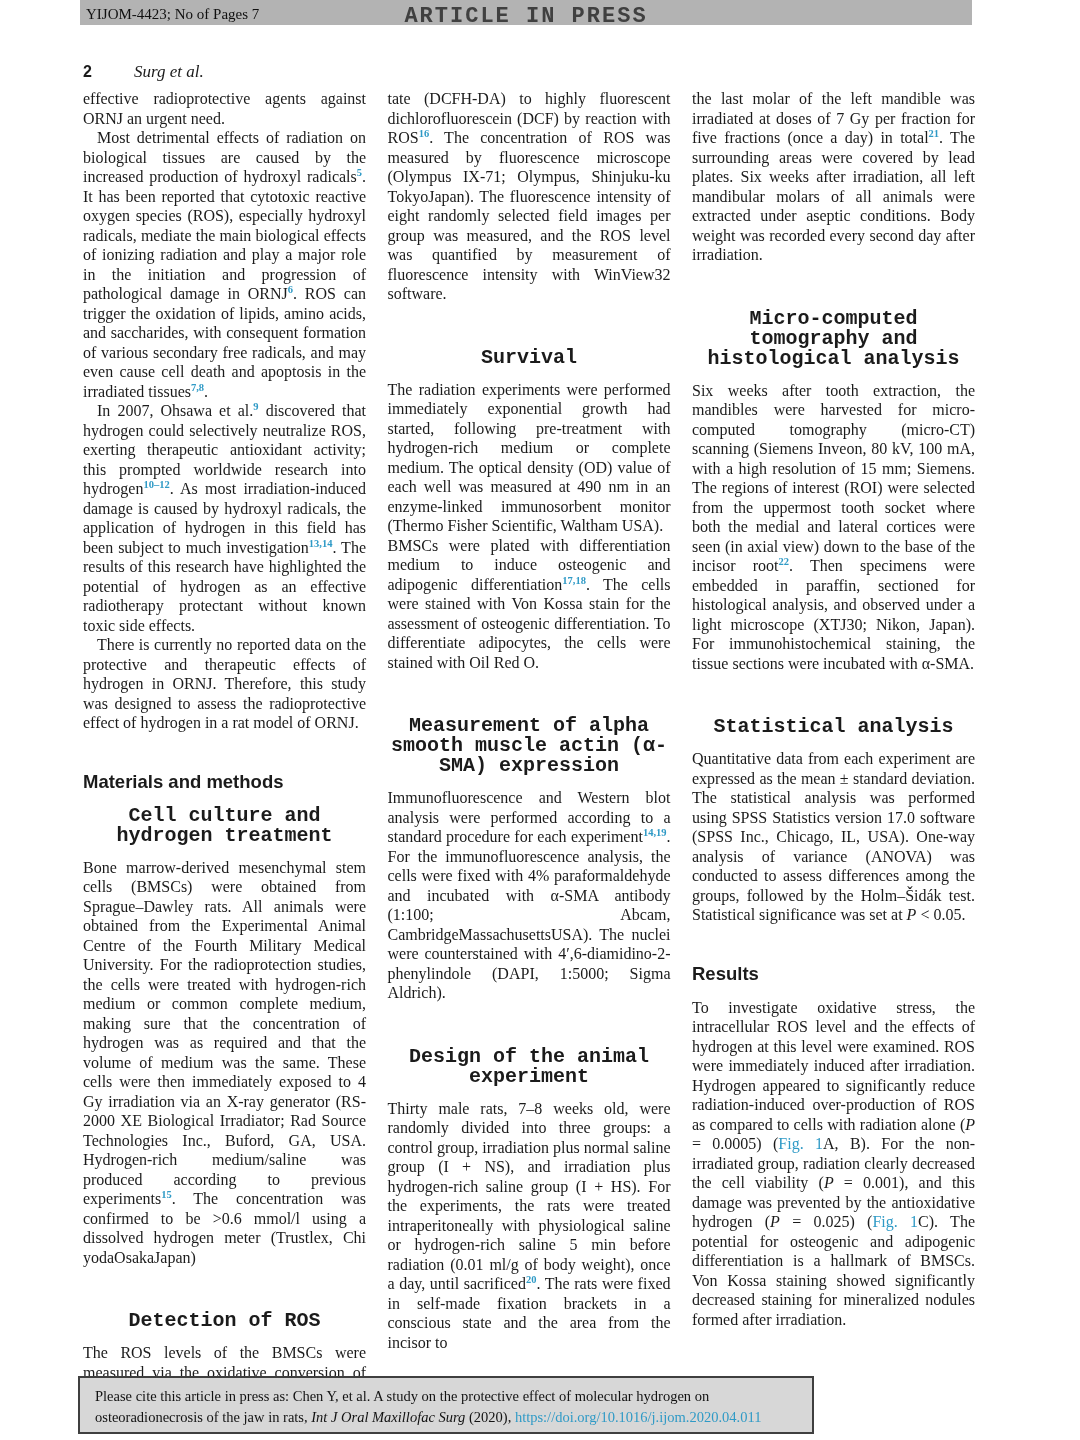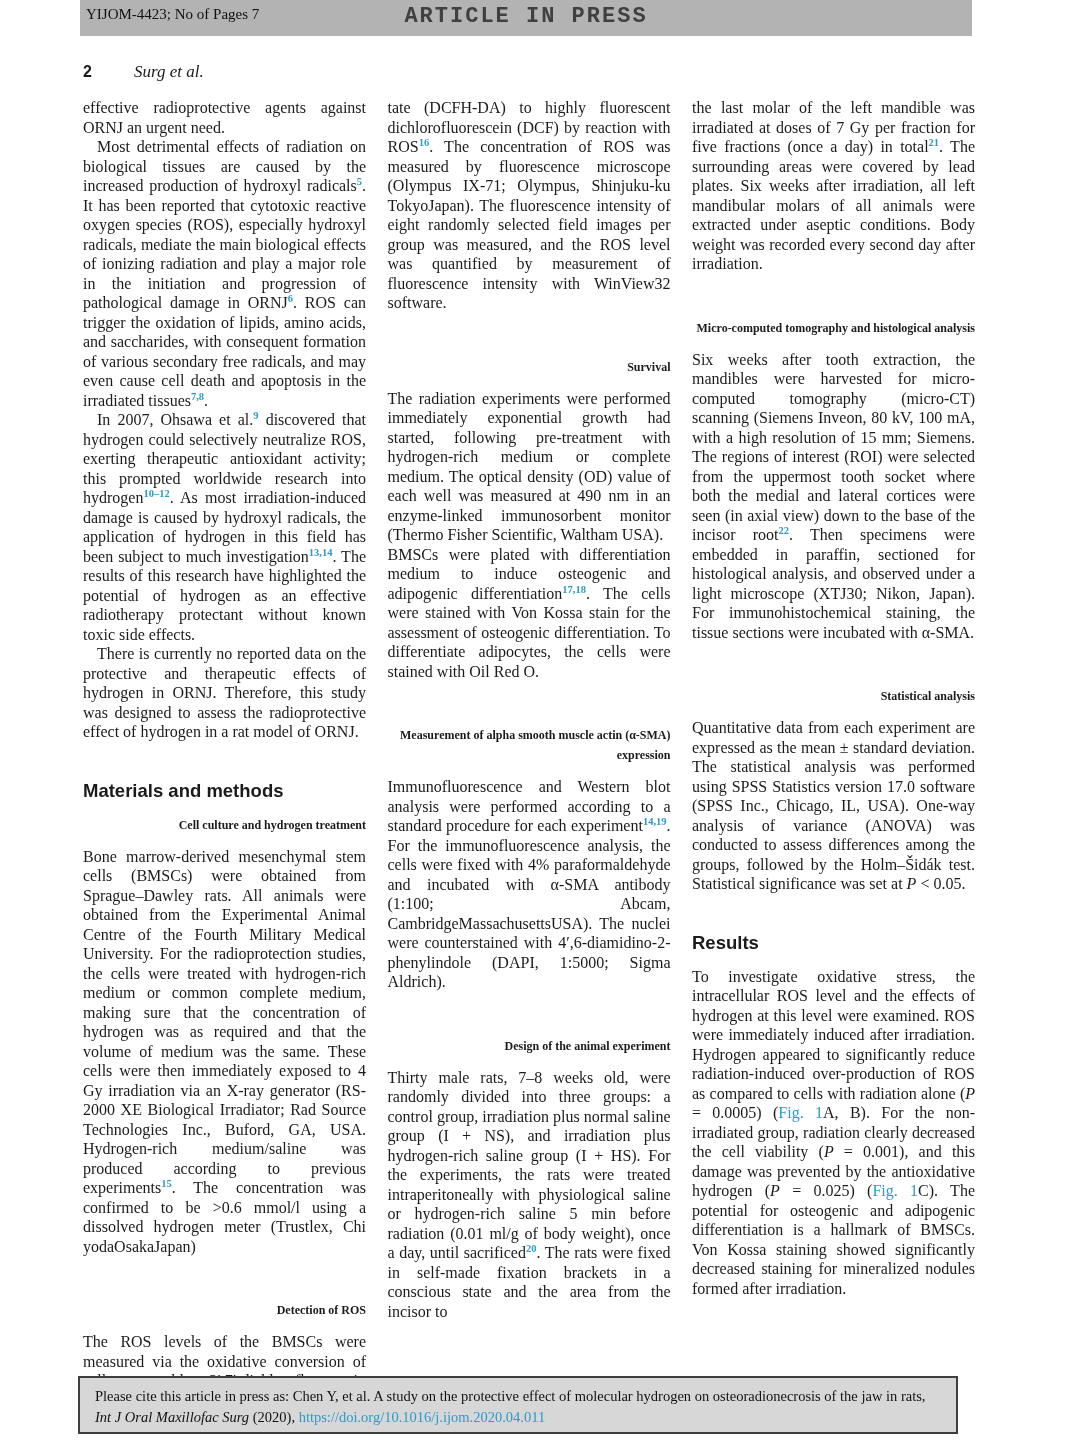--- a/index.html
+++ b/index.html
@@ -3,21 +3,21 @@
 <meta charset="utf-8">
 <style>
   html,body{margin:0;padding:0;}
   body{
     width:1080px;height:1440px;background:#ffffff;position:relative;
     font-family:"Liberation Serif", serif;color:#1b1b1b;
     -webkit-font-smoothing:antialiased;
   }
   
   .banner{
-    position:absolute;left:80px;top:0;width:892px;height:36px;
+    position:absolute;left:80px;top:0;width:892px;height:25px;
     background:#b3b3b3;
   }
   .journal-code{
     position:absolute;left:6px;top:6px;
     font-size:15px;color:#111;white-space:nowrap;
   }
   .banner-title{
     width:100%;text-align:center;line-height:34px;
     font-family:Liberation Mono, monospace;font-weight:bold;
     font-size:22px;letter-spacing:2px;color:#404040;
@@ -28,45 +28,45 @@
   }
   .page-number{
     font-family:"Liberation Sans", sans-serif;font-weight:bold;
     font-size:16px;display:inline-block;
   }
   .running-author{
     font-style:italic;font-size:17px;display:inline-block;margin-left:38px;
   }
   
   .columns{
-    position:absolute;left:83px;top:98px;width:892px;
+    position:absolute;left:83px;top:89px;width:892px;
     display:flex;justify-content:space-between;
   }
   .col{
     width:283px;flex:0 0 283px;
     font-size:16px;line-height:19.5px;text-align:justify;
   }
   .col p{margin:0;}
   .col p.indent{text-indent:14px;}
   .col h2{
     font-family:"Liberation Sans", sans-serif;font-weight:bold;
     font-size:18.5px;line-height:22px;margin:38px 0 13px 0;text-align:left;
   }
   .col h3{
-    font-family:Liberation Serif, serif;font-weight:bold;
-    font-size:12px;line-height:20px;margin:44px 0 12px 0;text-align:right;
+    font-family:Liberation Mono, monospace;font-weight:bold;
+    font-size:20px;line-height:20px;margin:44px 0 12px 0;text-align:center;
   }
   .col h2 + h3{margin-top:13px;}
   sup.ref{
     font-size:10.5px;line-height:0;vertical-align:6px;font-weight:bold;
   }
   em{font-style:italic;}
   
   .footer-box{
-    position:absolute;left:78px;top:1376px;width:880px;height:58px;
+    position:absolute;left:78px;top:1376px;width:736px;height:58px;
     box-sizing:border-box;border:2px solid #3f3f3f;background:#d7d7d7;
     padding:8px 15px;
     font-size:14.5px;line-height:21px;color:#121212;
   }
 </style>
 </head>
 <body>
 
 <div class="banner" style="background: rgb(179, 179, 179);">
   <span class="journal-code">YIJOM-4423; No of Pages 7</span>

